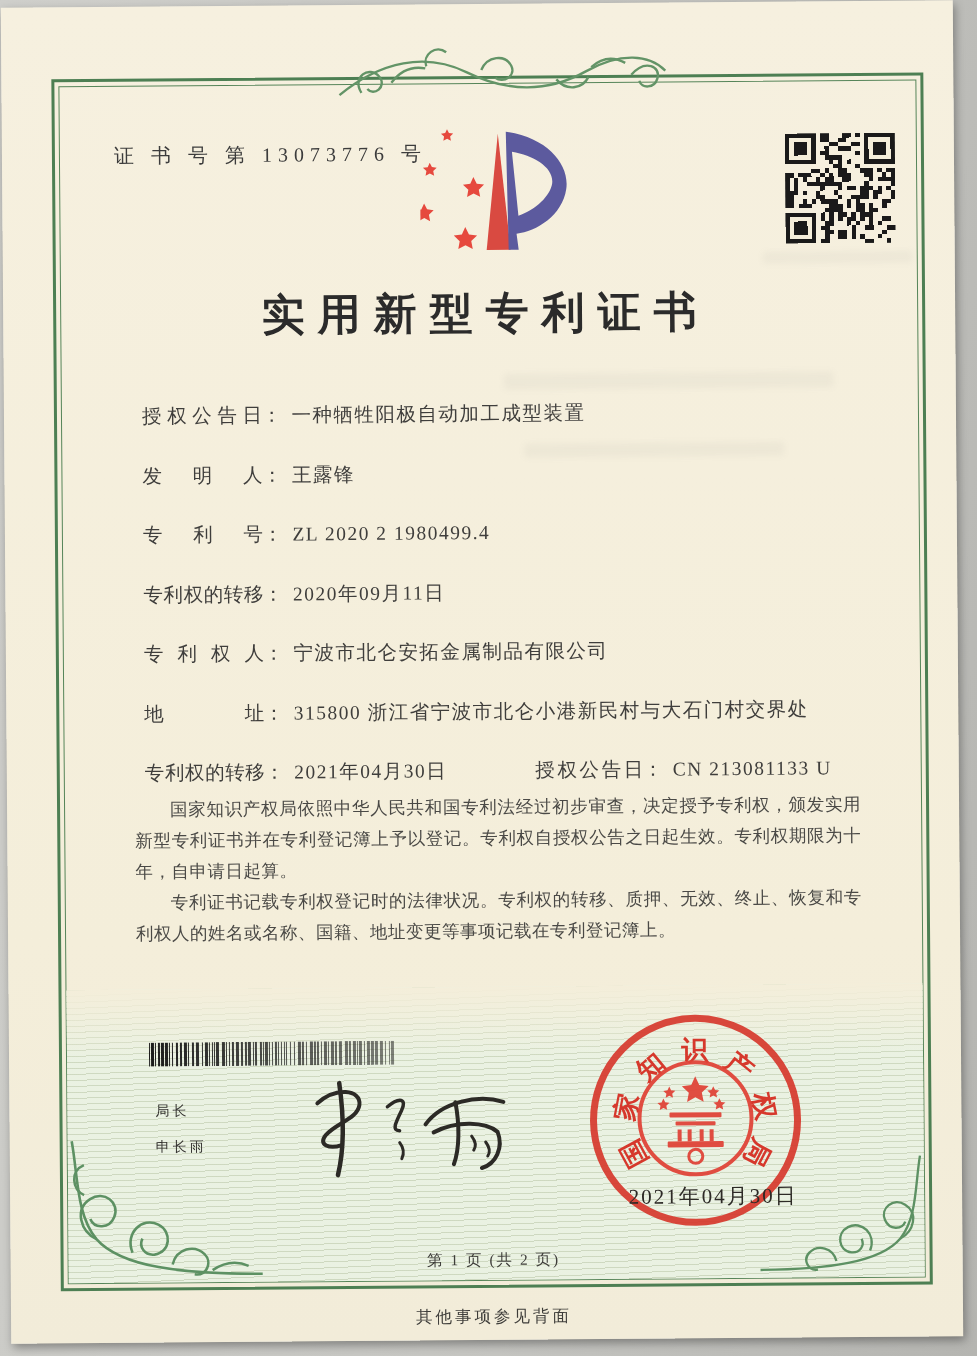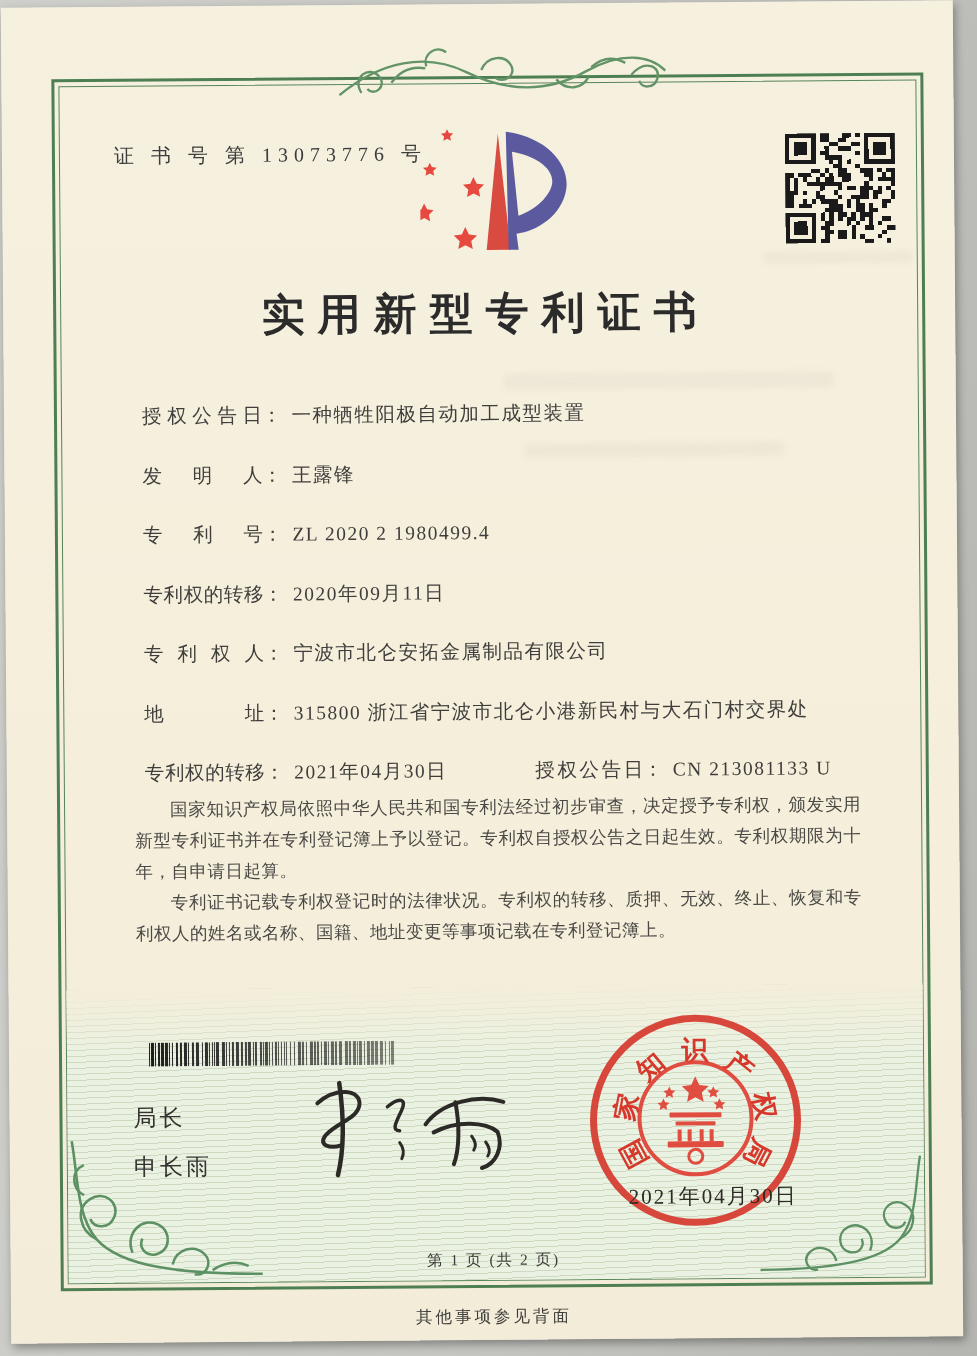--- a/index.html
+++ b/index.html
@@ -36,21 +36,21 @@
     font-size:43px;font-weight:700;letter-spacing:13px;color:#2b2b2b;text-indent:13px;}
   .fields{position:absolute;left:138px;top:396px;width:720px;}
   .frow{height:59.5px;font-size:19.5px;color:#3f3e3c;white-space:nowrap;}
   .flabel{display:inline-block;width:120px;text-align:justify;text-align-last:justify;vertical-align:top;}
   .fcolon{display:inline-block;margin-right:10px;}
   .fvalue{letter-spacing:1.5px;}
   .grant{margin-left:88px;}
   .paras{position:absolute;left:128px;top:788px;width:726px;
     font-size:17.5px;line-height:31px;color:#4a4946;text-align:justify;letter-spacing:.5px;}
   .paras p{margin:0;text-indent:2em;}
-  .director{position:absolute;left:124px;top:1096px;font-size:23px;color:#33322f;letter-spacing:3px;}
+  .director{position:absolute;left:146px;top:1096px;font-size:14px;color:#33322f;letter-spacing:3px;}
   .director div{margin-bottom:18px;}
   .seal-date{position:absolute;left:588px;top:1180px;width:230px;text-align:center;
     font-size:21px;color:#2d2a26;letter-spacing:2px;}
   .page-indicator{position:absolute;left:50px;width:866px;top:1246px;text-align:center;
     font-size:15.5px;color:#3e3d3a;letter-spacing:2px;}
   .back-note{position:absolute;left:50px;width:866px;top:1302px;text-align:center;
     font-size:16.5px;color:#3e3d3a;letter-spacing:3px;}
   
   .logo{position:absolute;left:418px;top:124px;}
   .qr{position:absolute;left:783px;top:132px;}

